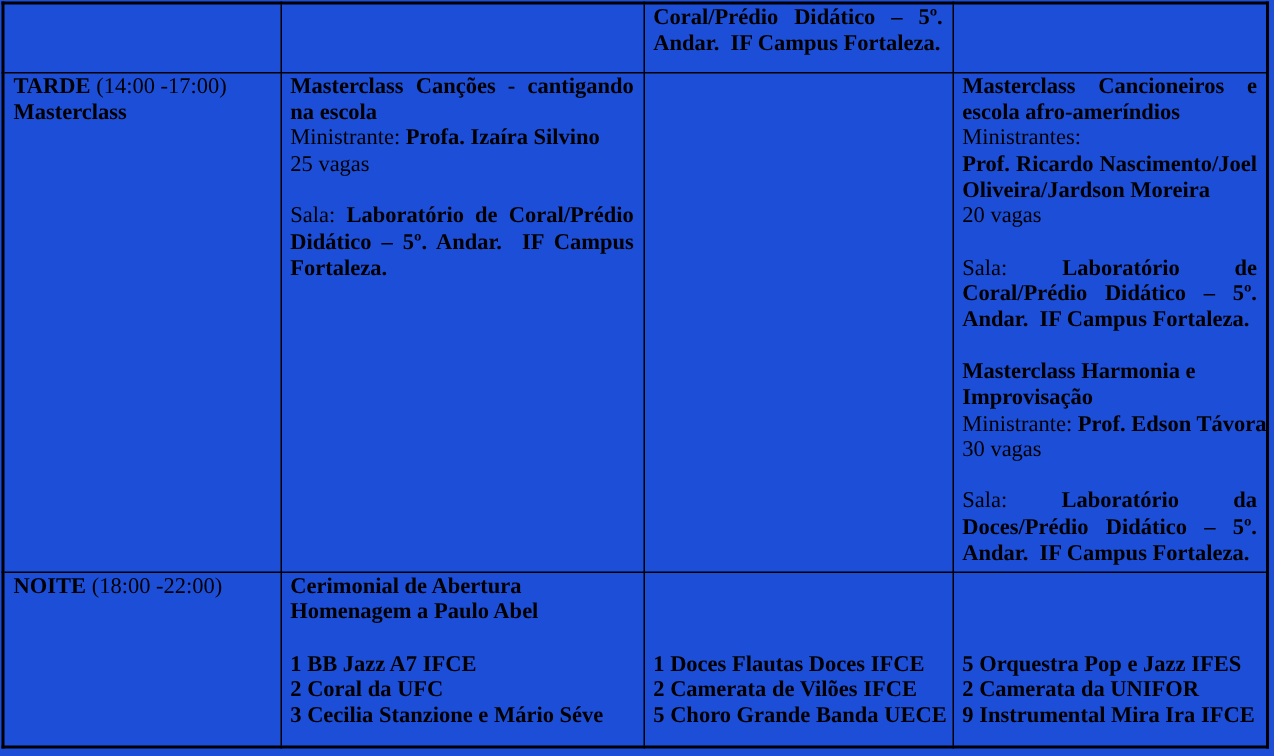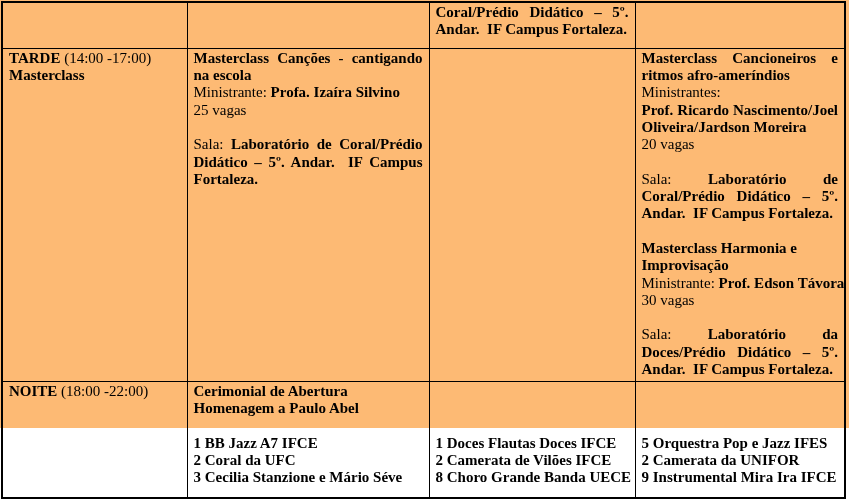--- a/index.html
+++ b/index.html
@@ -8,22 +8,22 @@
     background: #ffffff;
     width: 849px;
     height: 504px;
     overflow: hidden;
     font-family: "Liberation Serif", "DejaVu Serif", serif;
     color: #000000;
   }
   .sheet {
     position: relative;
     width: 849px;
-    height: 428px;
-    background: #fdba74;
+    height: 504px;
+    background: #1d4ed8;
     text-decoration: underline;
   }
   table.doc-table {
     position: absolute;
     left: 1px;
     top: 1px;
     border-collapse: collapse;
     table-layout: fixed;
     width: 845px;
     height: 498px;
@@ -87,21 +87,21 @@
             <div class="line"><span>Ministrante: </span><span class="b">Profa. Izaíra Silvino</span></div>
             <div class="line"><span>25 vagas</span></div>
             <div class="line">&nbsp;</div>
             <div class="line stretch"><span>Sala: </span><span class="b">Laboratório de Coral/Prédio</span></div>
             <div class="line stretch"><span class="b">Didático – 5º. Andar.&nbsp; IF Campus</span></div>
             <div class="line"><span class="b">Fortaleza.</span></div>
           </td>
         <td></td>
         <td>
             <div class="line stretch"><span class="b">Masterclass Cancioneiros e</span></div>
-            <div class="line"><span class="b">ritmos afro-ameríndios</span></div>
+            <div class="line"><span class="b">escola afro-ameríndios</span></div>
             <div class="line"><span>Ministrantes:</span></div>
             <div class="line stretch"><span class="b">Prof. Ricardo Nascimento/Joel</span></div>
             <div class="line"><span class="b">Oliveira/Jardson Moreira</span></div>
             <div class="line"><span>20 vagas</span></div>
             <div class="line">&nbsp;</div>
             <div class="line stretch"><span>Sala: </span><span class="b">Laboratório de</span></div>
             <div class="line stretch"><span class="b">Coral/Prédio Didático – 5º.</span></div>
             <div class="line"><span class="b">Andar.&nbsp; IF Campus Fortaleza.</span></div>
             <div class="line">&nbsp;</div>
             <div class="line"><span class="b">Masterclass Harmonia e</span></div>
@@ -125,21 +125,21 @@
             <div class="line"><span class="b">1 BB Jazz A7 IFCE</span></div>
             <div class="line"><span class="b">2 Coral da UFC</span></div>
             <div class="line"><span class="b">3 Cecilia Stanzione e Mário Séve</span></div>
           </td>
         <td>
             <div class="line">&nbsp;</div>
             <div class="line">&nbsp;</div>
             <div class="line">&nbsp;</div>
             <div class="line"><span class="b">1 Doces Flautas Doces IFCE</span></div>
             <div class="line"><span class="b">2 Camerata de Vilões IFCE</span></div>
-            <div class="line"><span class="b">8 Choro Grande Banda UECE</span></div>
+            <div class="line"><span class="b">5 Choro Grande Banda UECE</span></div>
           </td>
         <td>
             <div class="line">&nbsp;</div>
             <div class="line">&nbsp;</div>
             <div class="line">&nbsp;</div>
             <div class="line"><span class="b">5 Orquestra Pop e Jazz IFES</span></div>
             <div class="line"><span class="b">2 Camerata da UNIFOR</span></div>
             <div class="line"><span class="b">9 Instrumental Mira Ira IFCE</span></div>
           </td>
       </tr>

